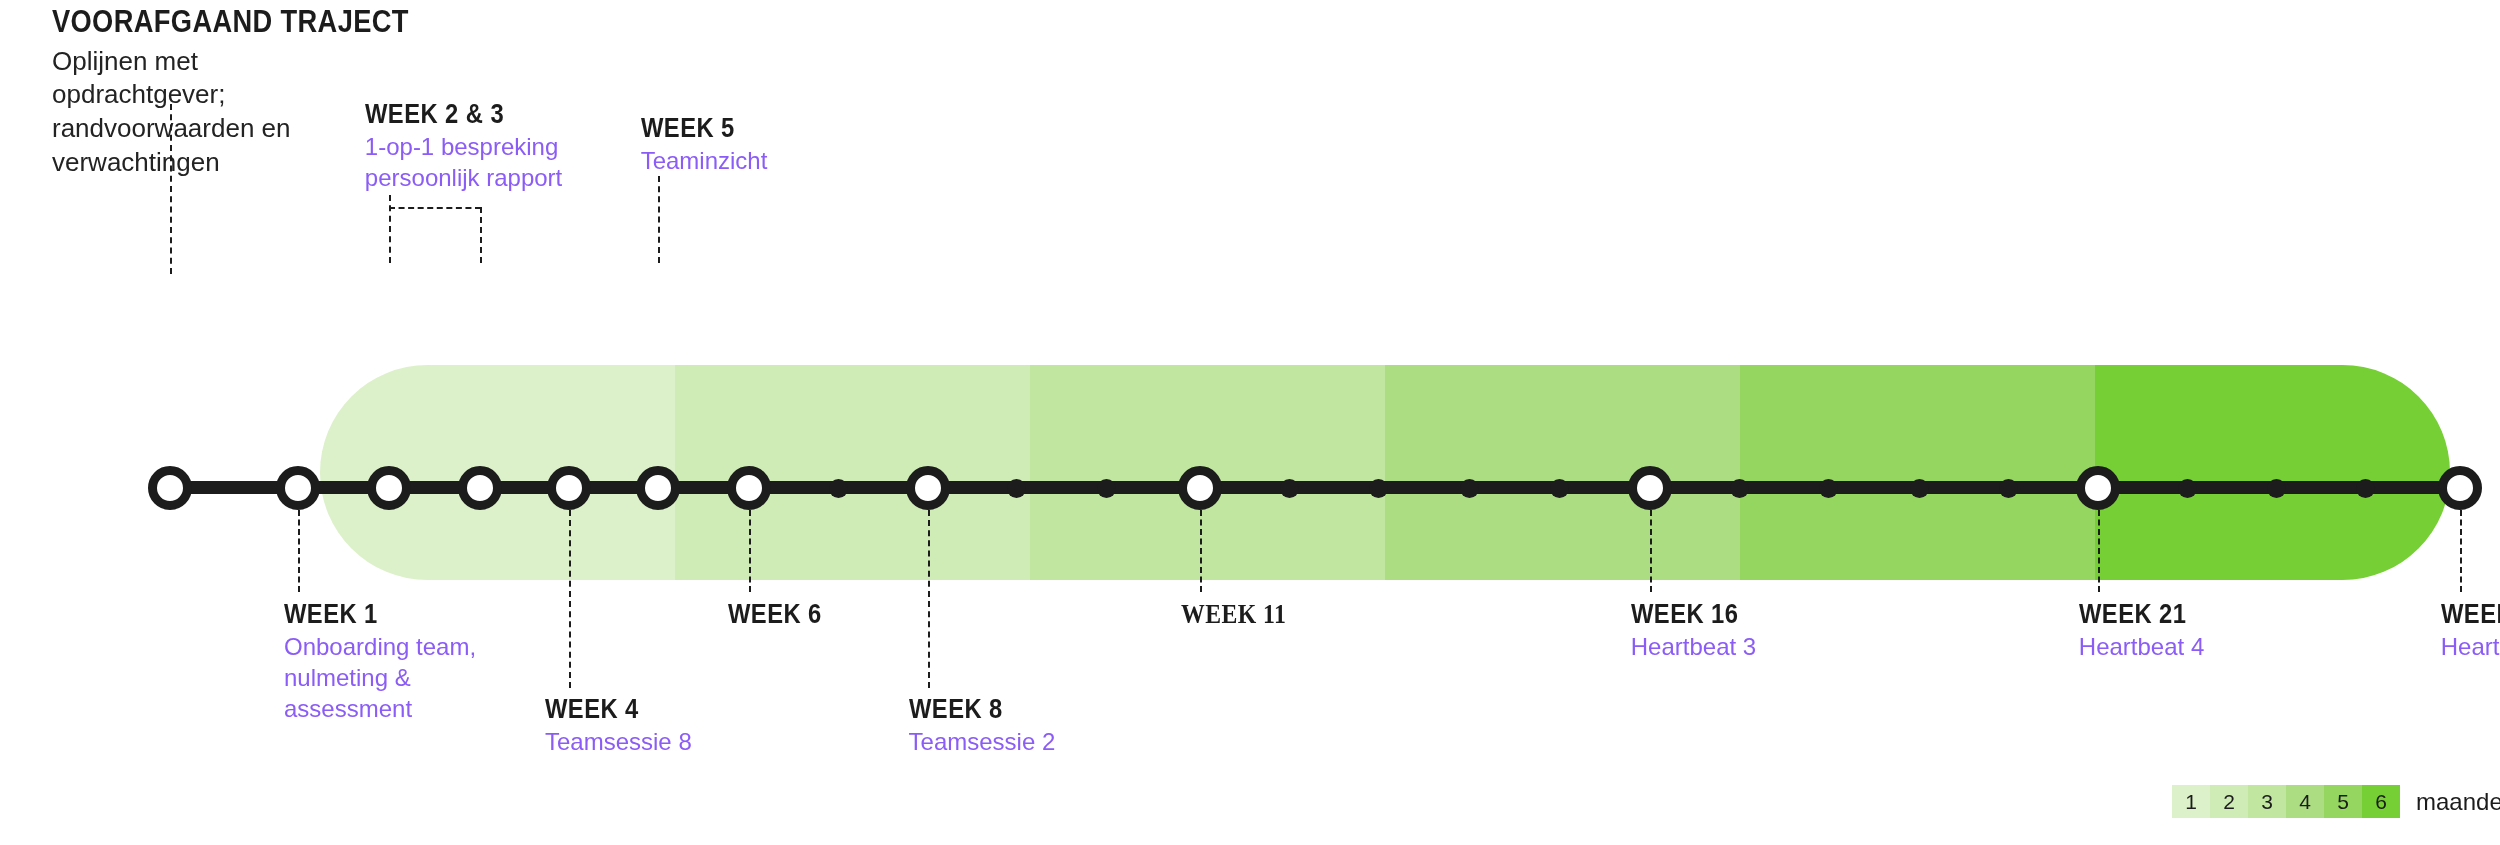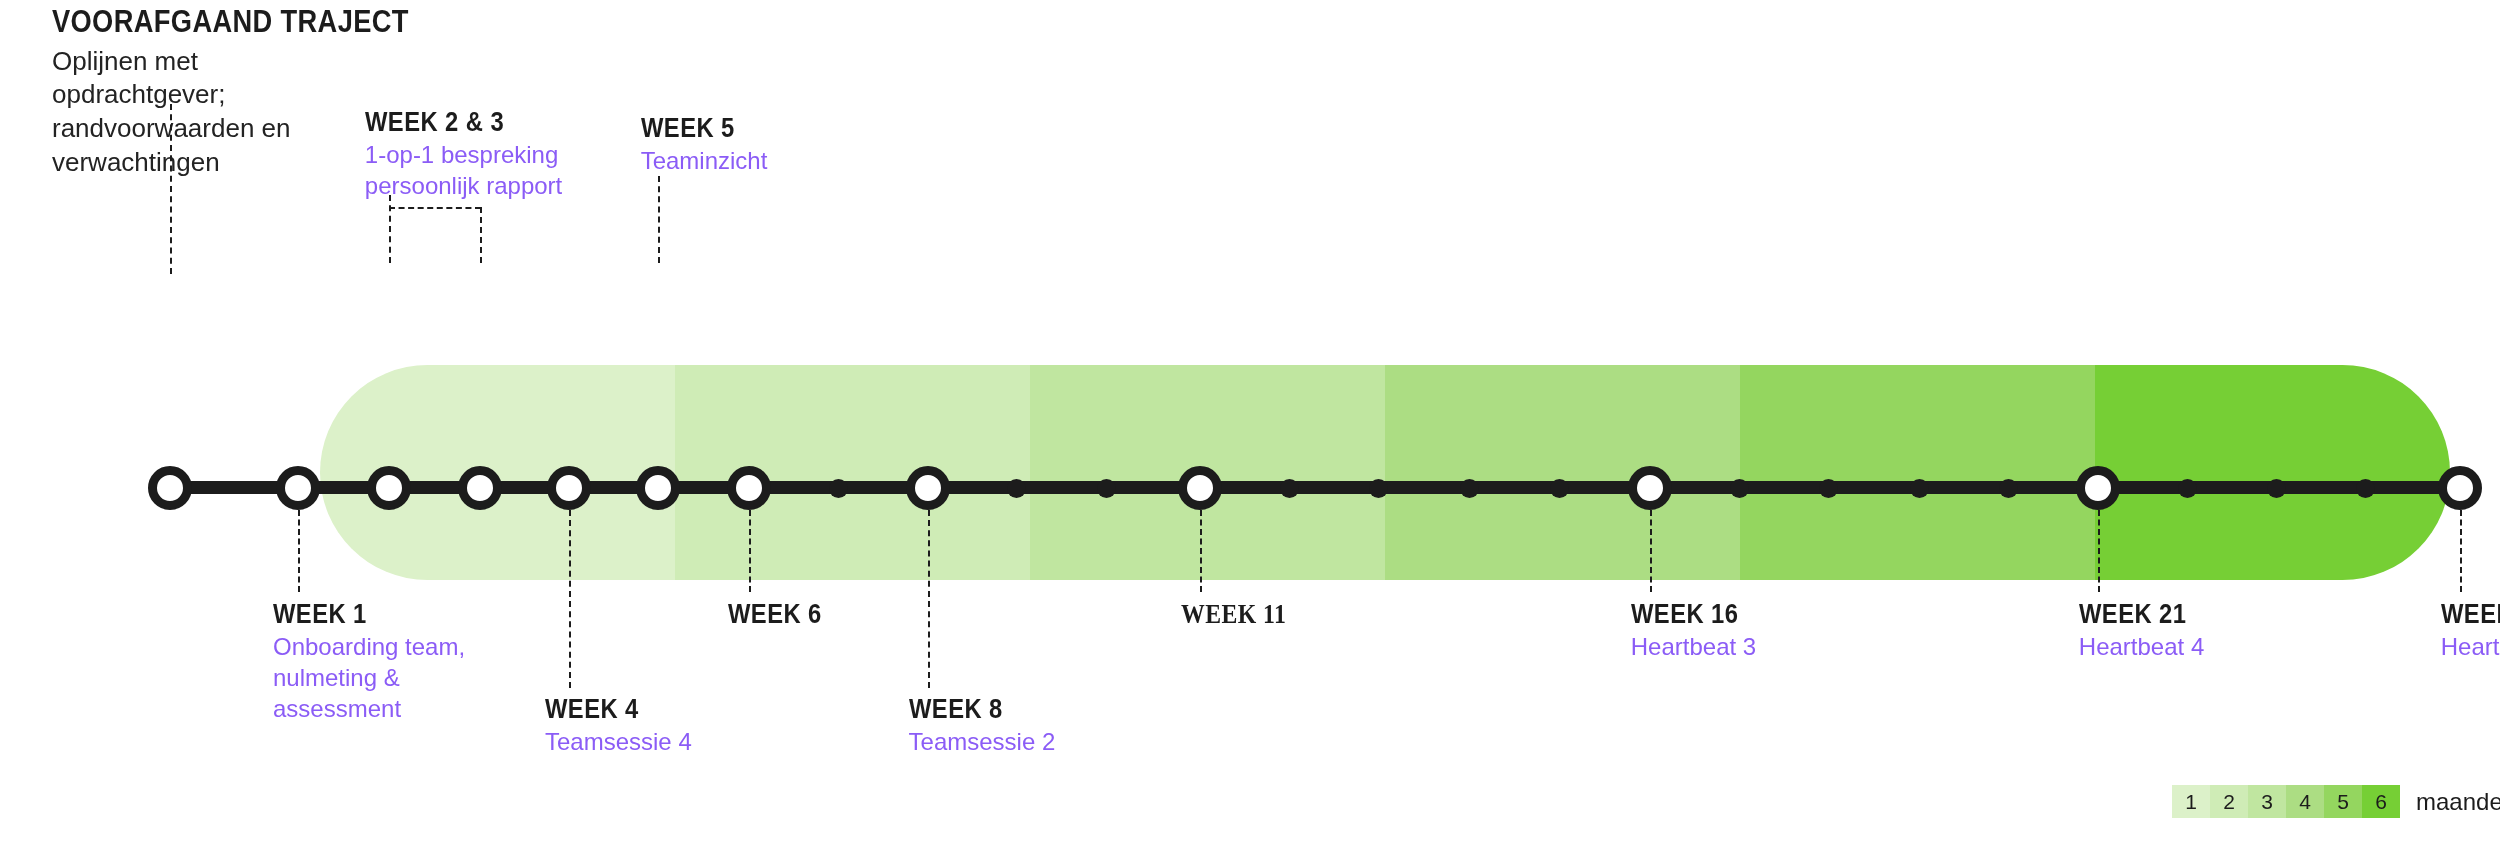--- a/index.html
+++ b/index.html
@@ -152,21 +152,21 @@
 <body>
 
 <div id="canvas">
 
   <div class="intro">
     <div class="intro-title">VOORAFGAAND TRAJECT</div>
     <div class="intro-sub">Oplijnen met opdrachtgever; randvoorwaarden en verwachtingen</div>
   </div>
   <div class="leader" style="left: 132.334px; top: 104px; height: 170px;"></div>
 
-  <div class="callout" style="left: 326.849px; top: 108px; width: 320px;">
+  <div class="callout" style="left: 326.849px; top: 100px; width: 320px;">
     <div class="ttl">WEEK 2 &amp; 3</div>
     <div class="dsc" style="width:260px;">1-op-1 bespreking persoonlijk rapport</div>
   </div>
 
   <div class="leader" style="left: 350.765px; top: 195px; height: 68px;"></div>
   <div class="leader-h" style="left: 350.765px; top: 207px; width: 92.4745px;"></div>
   <div class="leader" style="left: 441.645px; top: 207px; height: 56px;"></div>
 
   <div class="callout" style="left: 602.679px; top: 114px; width: 240px;">
     <div class="ttl">WEEK 5</div>
@@ -206,29 +206,29 @@
       <div class="dot" style="left: 1521.05px; top: 488px;"></div>
       <div class="dot" style="left: 1701.21px; top: 488px;"></div>
       <div class="dot" style="left: 1790.5px; top: 488px;"></div>
       <div class="dot" style="left: 1881.38px; top: 488px;"></div>
       <div class="dot" style="left: 1970.66px; top: 488px;"></div>
       <div class="dot" style="left: 2149.23px; top: 488px;"></div>
       <div class="dot" style="left: 2238.52px; top: 488px;"></div>
       <div class="dot" style="left: 2327.81px; top: 488px;"></div>
     </div>
 
-  <div class="callout" style="left: 235px; top: 600px; width: 300px;">
+  <div class="callout" style="left: 246px; top: 600px; width: 300px;">
     <div class="ttl">WEEK 1</div>
     <div class="dsc" style="width:215px;">Onboarding team, nulmeting &amp; assessment</div>
   </div>
   <div class="leader" style="left: 259.885px; top: 510px; height: 82px;"></div>
 
   <div class="callout" style="left: 507px; top: 695px; width: 300px;">
     <div class="ttl">WEEK 4</div>
-    <div class="dsc">Teamsessie 4</div>
+    <div class="dsc">Teamsessie 8</div>
   </div>
   <div class="leader" style="left: 530.931px; top: 510px; height: 178px;"></div>
 
   <div class="callout" style="left: 690.37px; top: 600px; width: 300px;">
     <div class="ttl">WEEK 6</div>
   </div>
   <div class="leader" style="left: 711.097px; top: 510px; height: 82px;"></div>
 
   <div class="callout" style="left: 870.536px; top: 695px; width: 300px;">
     <div class="ttl">WEEK 8</div>

